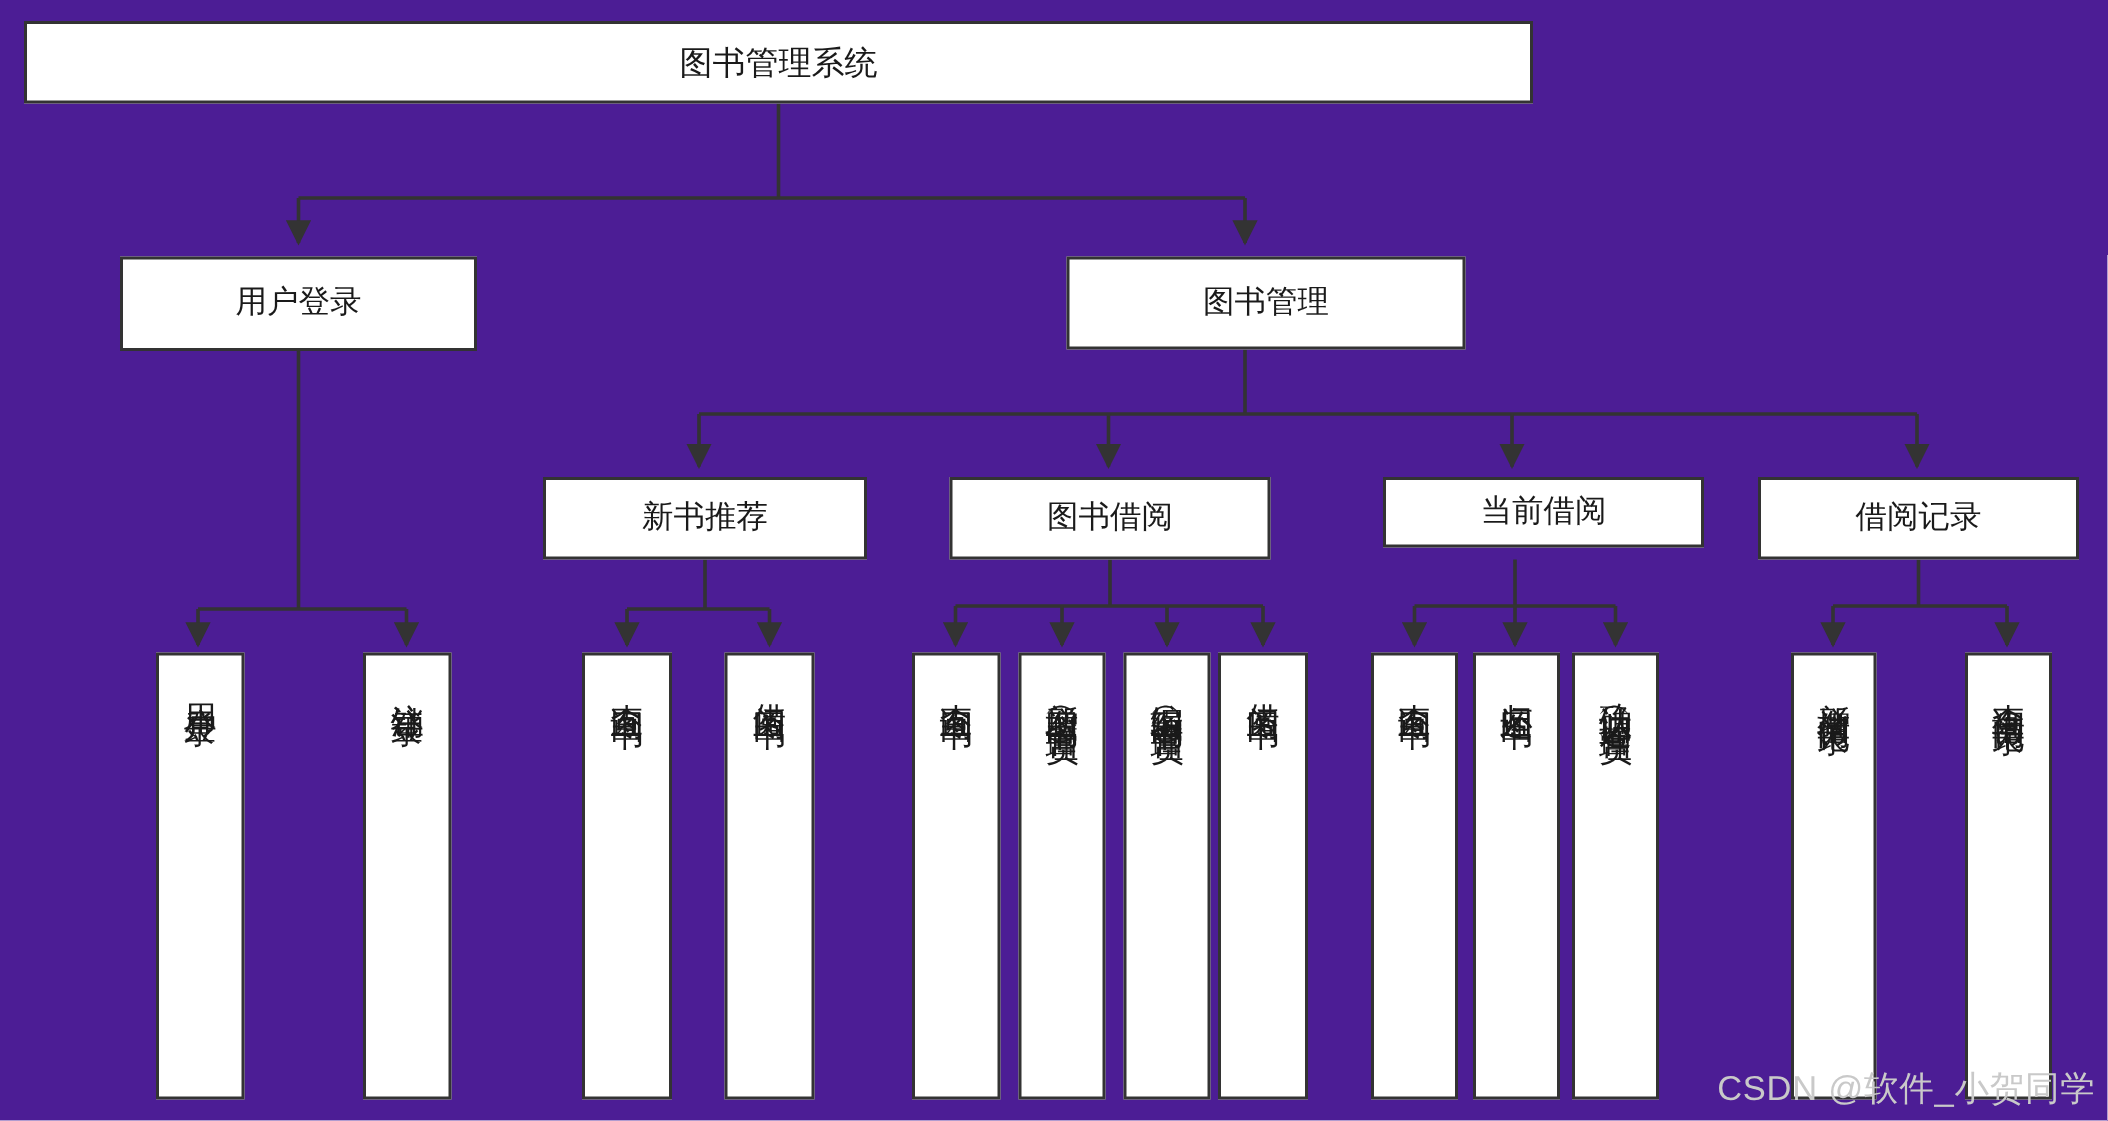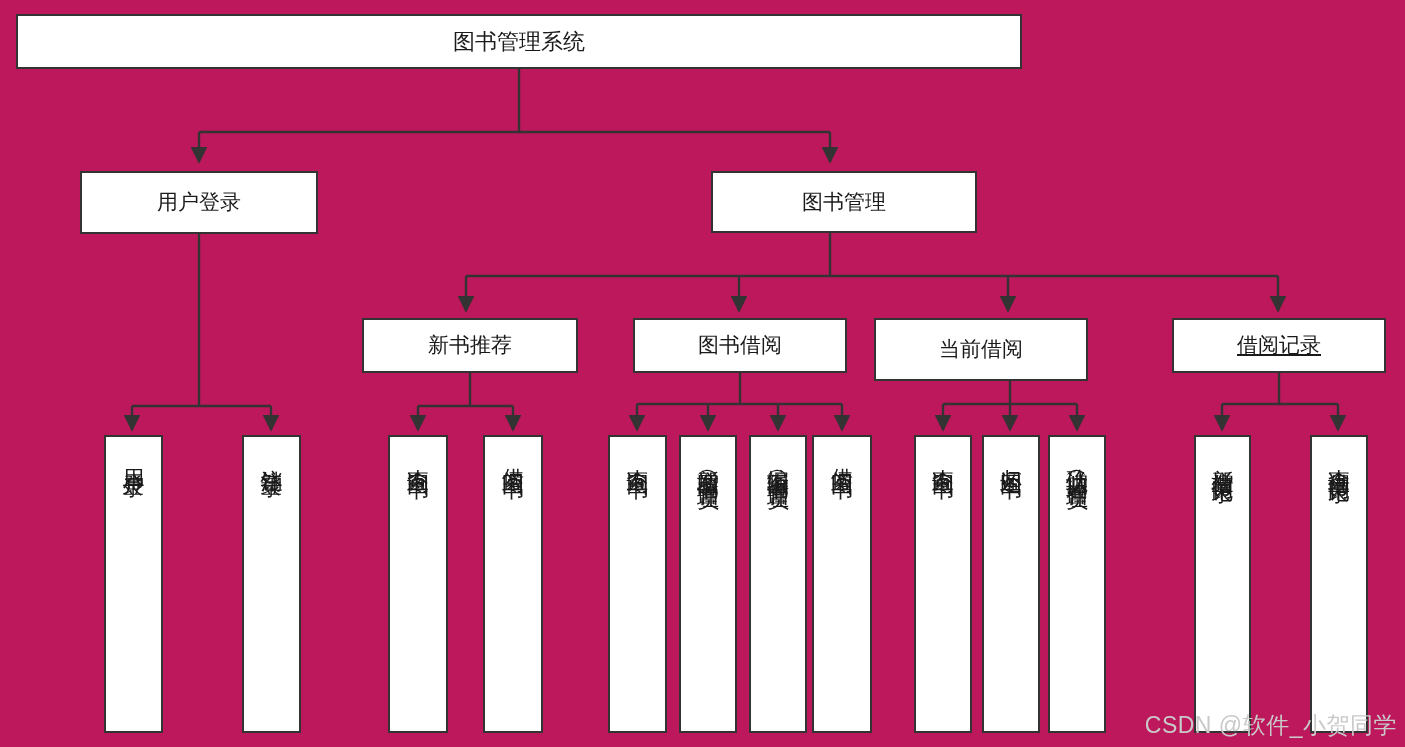--- a/index.html
+++ b/index.html
@@ -4,21 +4,21 @@
 <style>
   html, body {
     margin: 0;
     padding: 0;
     background: #ffffff;
   }
   #canvas {
     position: relative;
     width: 1405px;
     height: 747px;
-    background: #be185d;
+    background: #4c1d95;
     overflow: hidden;
     font-family: "Liberation Sans", "DejaVu Sans", sans-serif;
   }
   #connectors {
     position: absolute;
     left: 0;
     top: 0;
     width: 1405px;
     height: 747px;
     pointer-events: none;
@@ -131,24 +131,24 @@
   <div class="node horizontal" style="left:711px; top:171px; width:266px; height:62px;">
     <span class="node-label">图书管理</span>
   </div>
 
   <div class="node horizontal" style="left:362px; top:318px; width:216px; height:55px;justify-content:center;">
     <span class="node-label">新书推荐</span>
   </div>
   <div class="node horizontal" style="left:633px; top:318px; width:214px; height:55px;">
     <span class="node-label">图书借阅</span>
   </div>
-  <div class="node horizontal" style="left:874px; top:318px; width:214px; height:63px;">
+  <div class="node horizontal" style="left:922px; top:318px; width:214px; height:47px;">
     <span class="node-label">当前借阅</span>
   </div>
-  <div class="node horizontal" style="left:1172px; top:318px; width:214px; height:55px;text-decoration:underline;">
+  <div class="node horizontal" style="left:1172px; top:318px; width:214px; height:55px;">
     <span class="node-label">借阅记录</span>
   </div>
 
   <div class="node vertical" style="left:104px; top:435px; width:59px; height:298px;">
     <span class="node-label">用户登录</span>
   </div>
   <div class="node vertical" style="left:242px; top:435px; width:59px; height:298px;">
     <span class="node-label">注销登录</span>
   </div>
 

